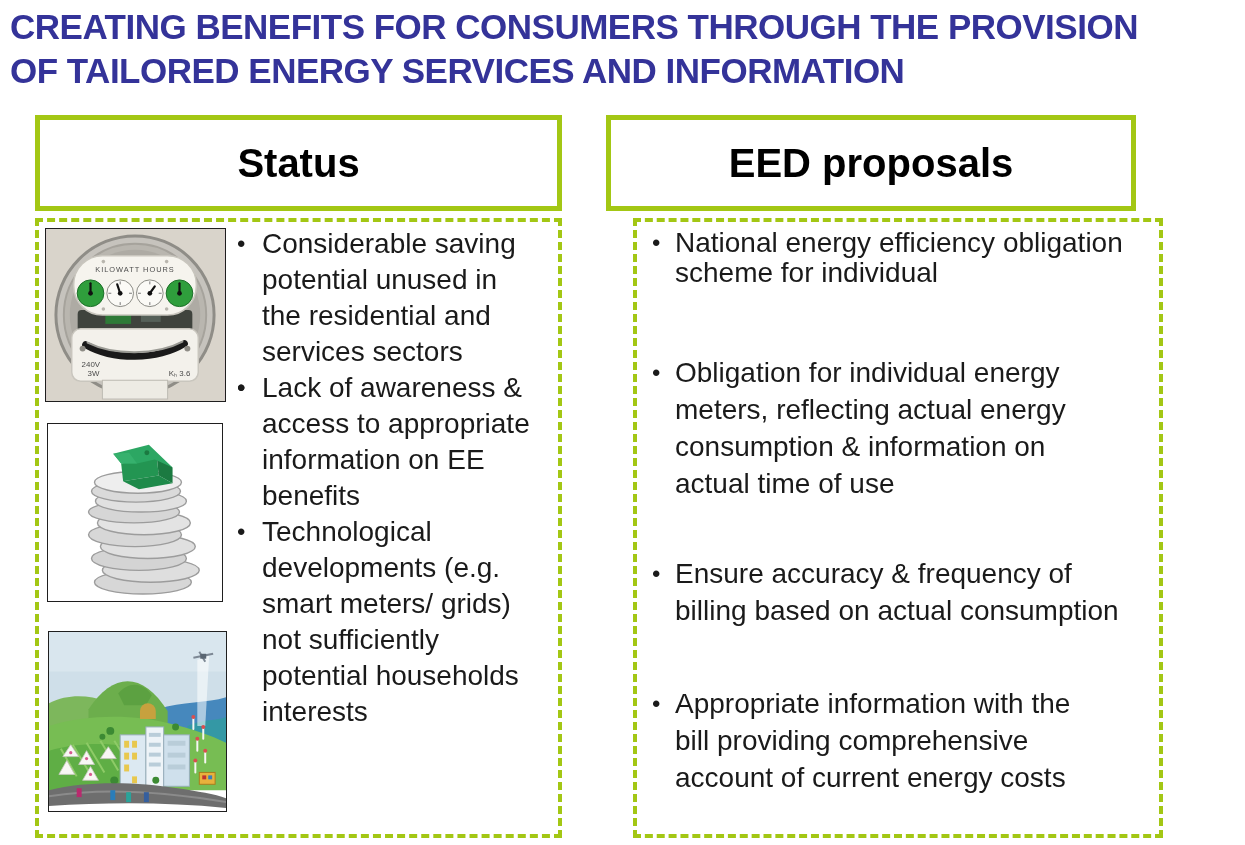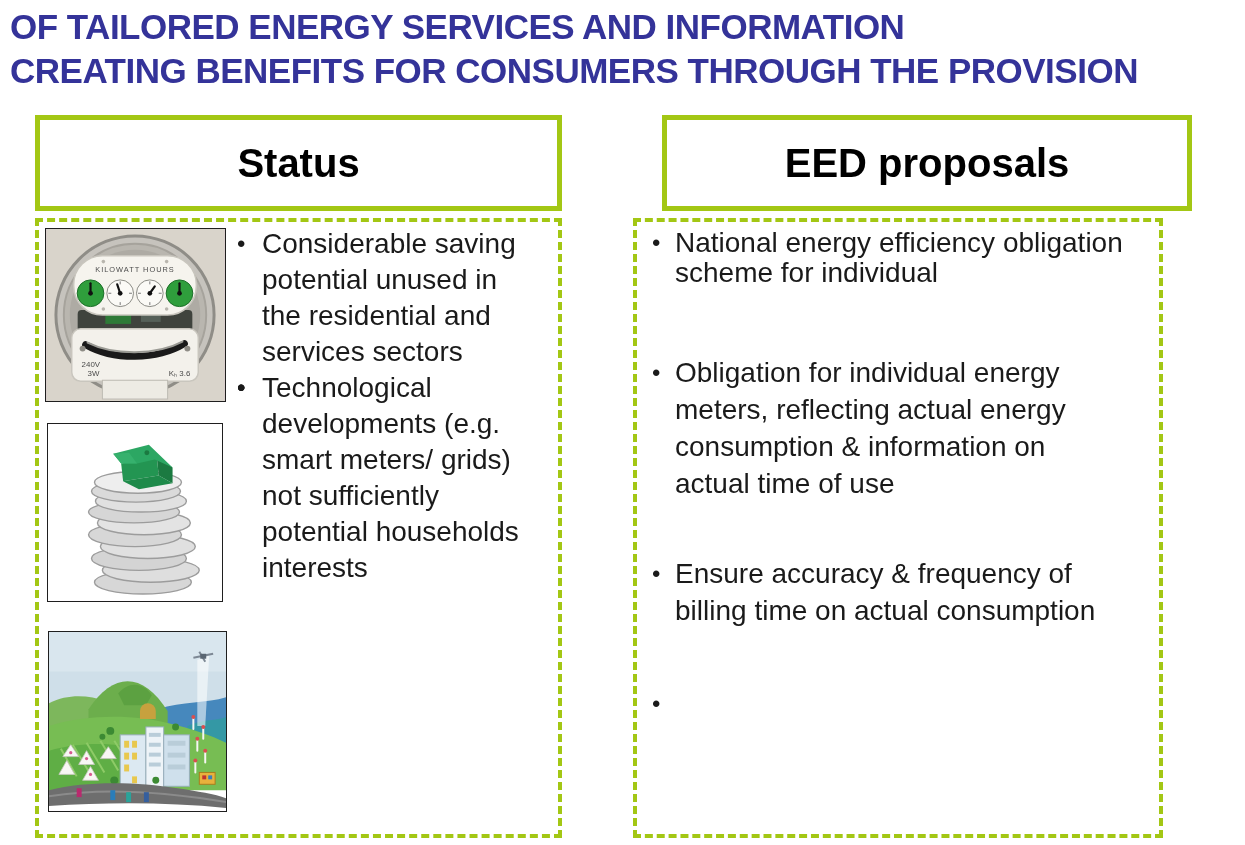--- a/index.html
+++ b/index.html
@@ -22,21 +22,21 @@
 
   
   .panel-header {
     position:absolute; height:96px;
     border:5px solid var(--green, #A3C714);
     background:#ffffff;
     display:flex; align-items:center; justify-content:center;
     font-size:40px; font-weight:bold; color:#000;
   }
   #status-header { left:35px;  top:115px; width:527px; }
-  #eed-header    { left:662px; top:115px; width:530px; }
+  #eed-header    { left:606px; top:115px; width:530px; }
 
   .panel-body {
     position:absolute; top:218px; height:620px;
     border:4px dashed var(--green, #A3C714);
     background:#ffffff;
   }
   #status-body { left:35px;  width:527px; }
   #eed-body    { left:633px; width:530px; }
 
   
@@ -72,22 +72,22 @@
   #eed-bullets .marker { font-size:24px; }
   #eed-bullets li:nth-child(1) { line-height:30px; margin-bottom:66px; }
   #eed-bullets li:nth-child(2) { margin-bottom:53px; }
   #eed-bullets li:nth-child(3) { margin-bottom:56px; }
   #eed-bullets li:nth-child(4) { width:441px; }
 </style>
 </head>
 <body>
 
 <div class="slide-title">
+  <div>CREATING BENEFITS FOR CONSUMERS THROUGH THE PROVISION</div>
   <div>OF TAILORED ENERGY SERVICES AND INFORMATION</div>
-  <div>CREATING BENEFITS FOR CONSUMERS THROUGH THE PROVISION</div>
 </div>
 
 <div id="status-header" class="panel-header">
   <span>Status</span>
 </div>
 
 <div id="eed-header" class="panel-header">
   <span>EED proposals</span>
 </div>
 
@@ -283,25 +283,25 @@
       <rect x="28" y="158" width="5" height="9" fill="#b92a6e"></rect>
       <rect x="62" y="160" width="5" height="10" fill="#2a7db9"></rect>
       <rect x="78" y="162" width="5" height="10" fill="#2aa39a"></rect>
       <rect x="96" y="162" width="5" height="10" fill="#355f9e"></rect>
     </svg>
   </div>
 
   <ul id="status-bullets" class="bullets">
       <li><span class="marker">•</span><span>Considerable saving potential unused in the residential and services sectors</span></li>
       <li><span class="marker">•</span></li>
-      <li><span class="marker">•</span></li>
+      <li><span class="marker">•</span><span>Lack of awareness &amp; access to appropriate information on EE benefits</span></li>
       <li><span class="marker">•</span><span>Technological developments (e.g. smart meters/ grids) not sufficiently potential households interests</span></li>
     </ul>
 </div>
 
 <div id="eed-body" class="panel-body">
   <ul id="eed-bullets" class="bullets">
       <li><span class="marker">•</span><span class="b">National energy efficiency obligation</span><span> scheme for individual</span></li>
       <li><span class="marker">•</span><span class="b">Obligation for individual energy meters</span><span>, reflecting actual energy consumption &amp; information on actual time of use</span></li>
-      <li><span class="marker">•</span><span>Ensure </span><span class="b">accuracy &amp; frequency of billing</span><span> time on </span><span class="b">actual consumption</span></li>
-      <li><span class="marker">•</span></li>
+      <li><span class="marker">•</span><span>Ensure </span><span class="b">accuracy &amp; frequency of billing</span><span> based on </span><span class="b">actual consumption</span></li>
+      <li><span class="marker">•</span><span>Appropriate information with the bill providing comprehensive account of current energy costs</span></li>
     </ul>
 </div>
 
 </body></html>

